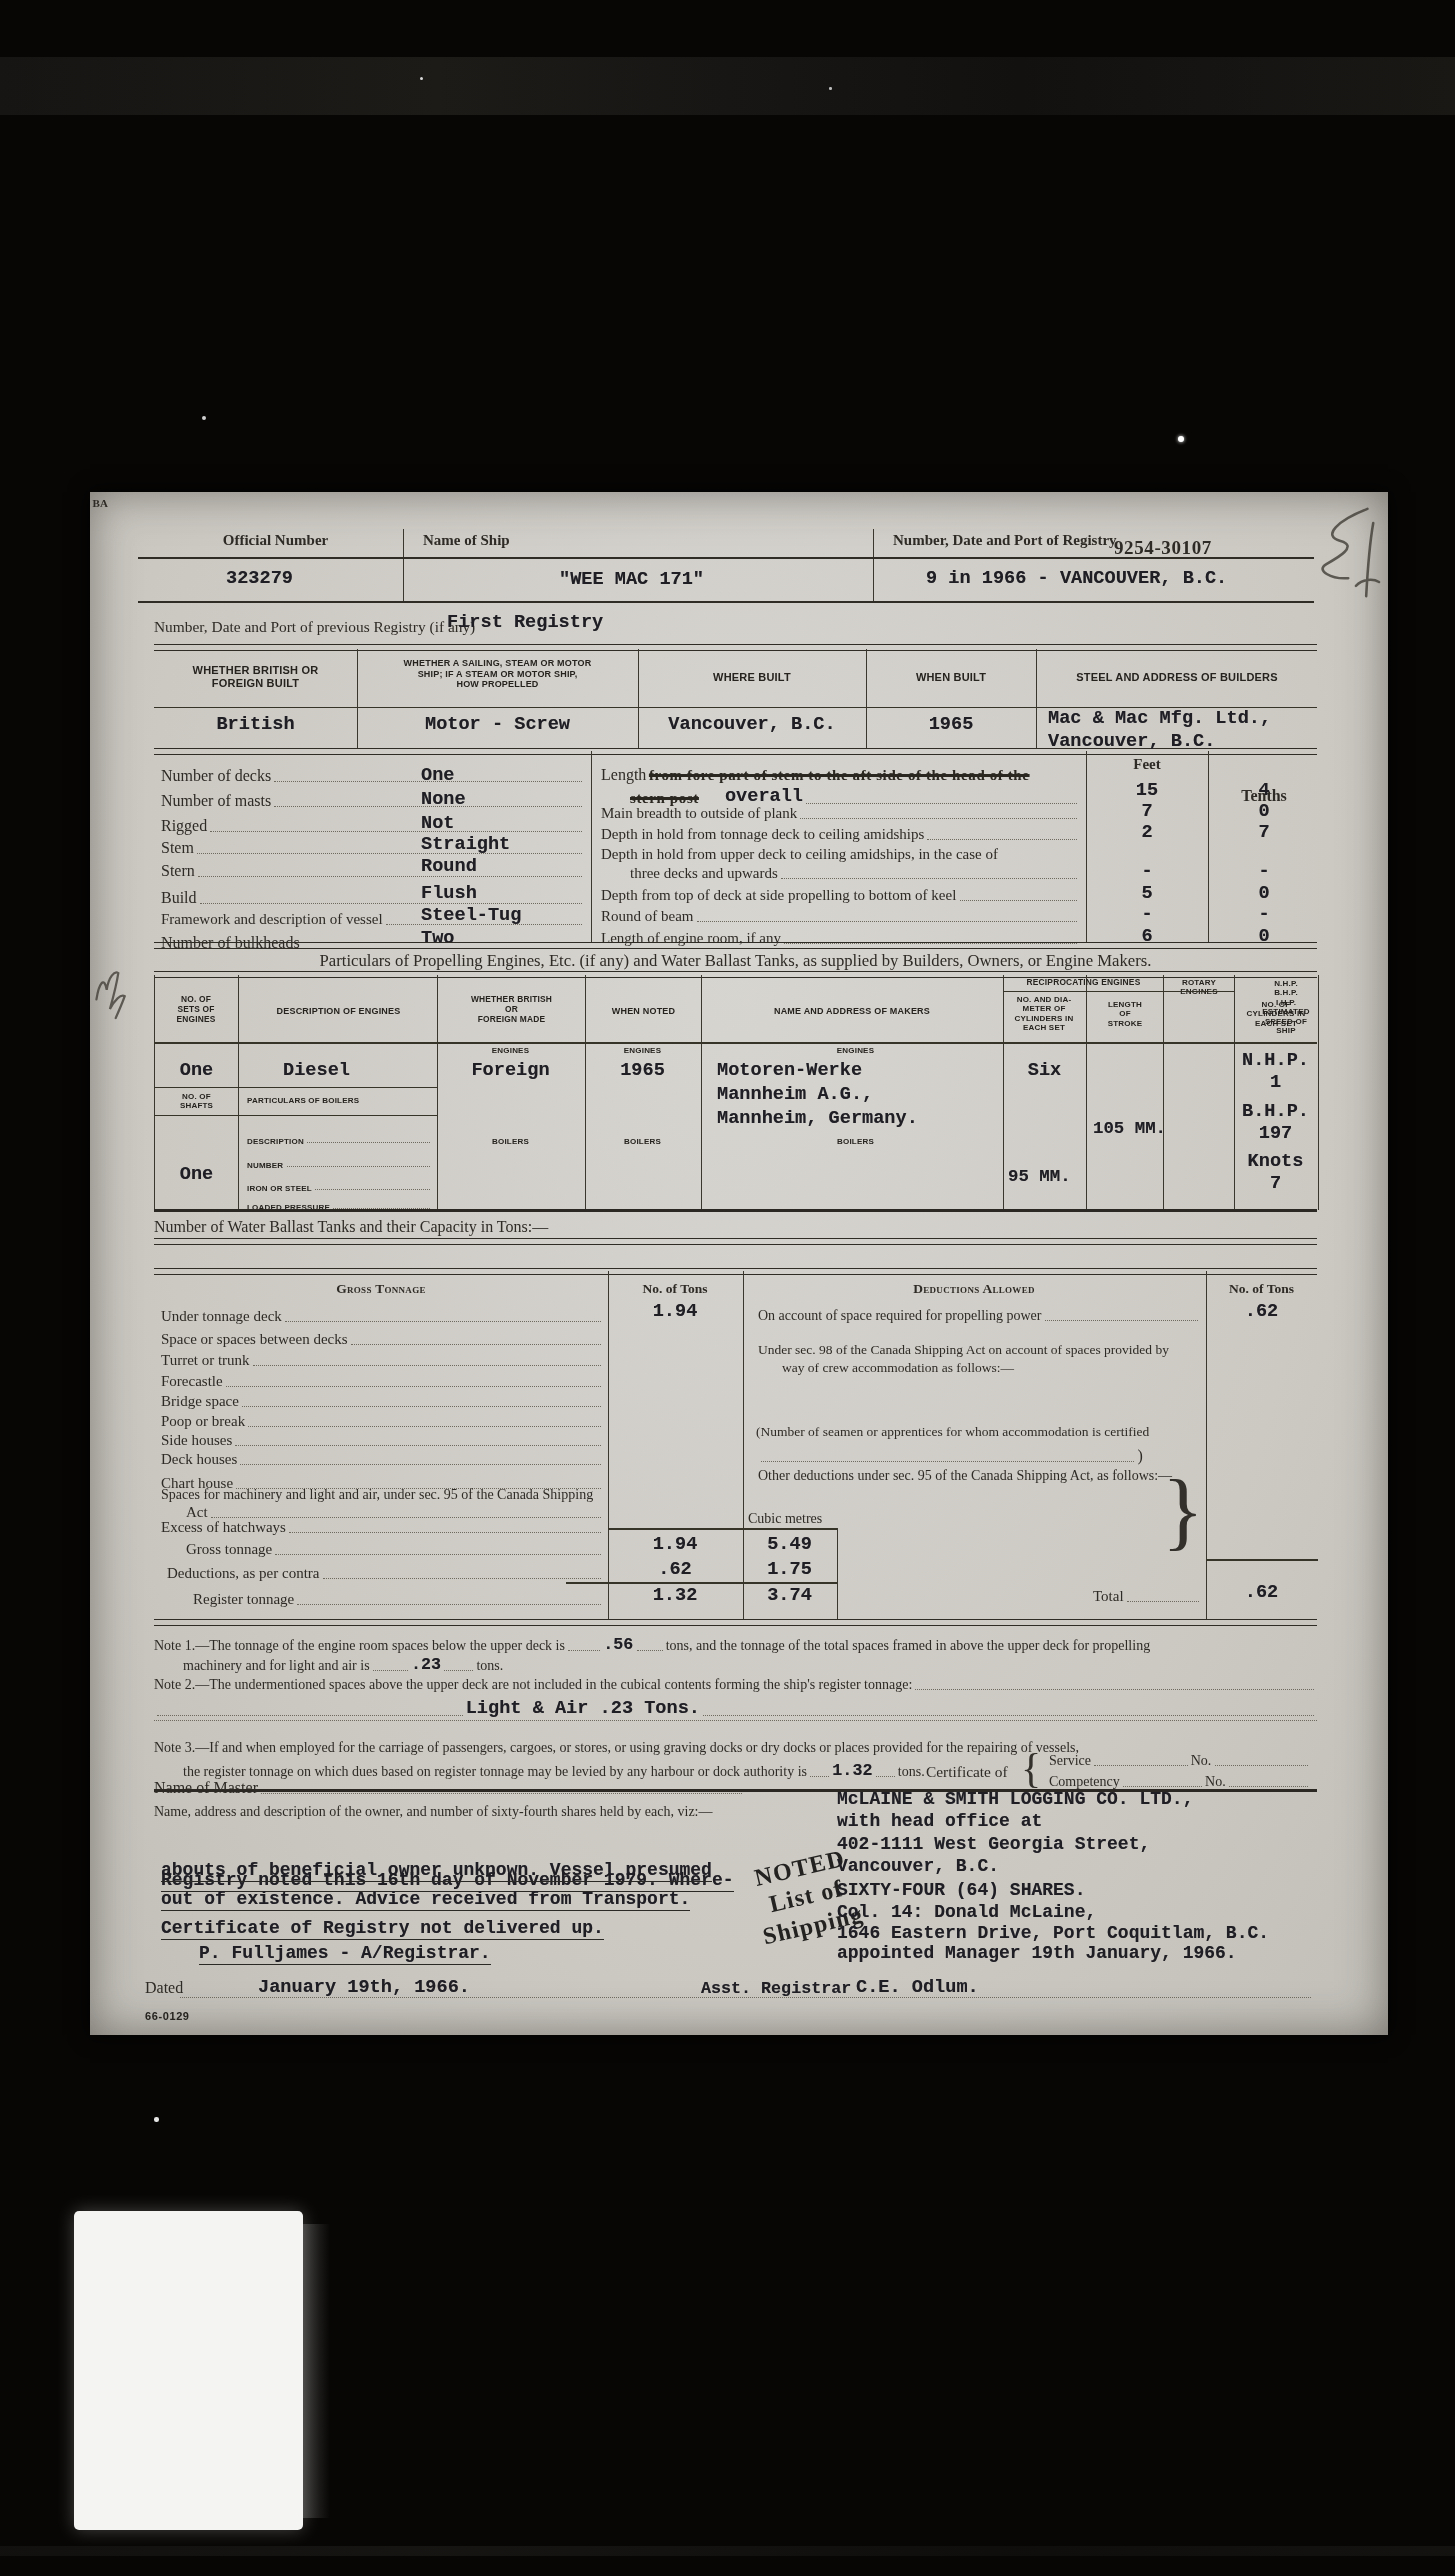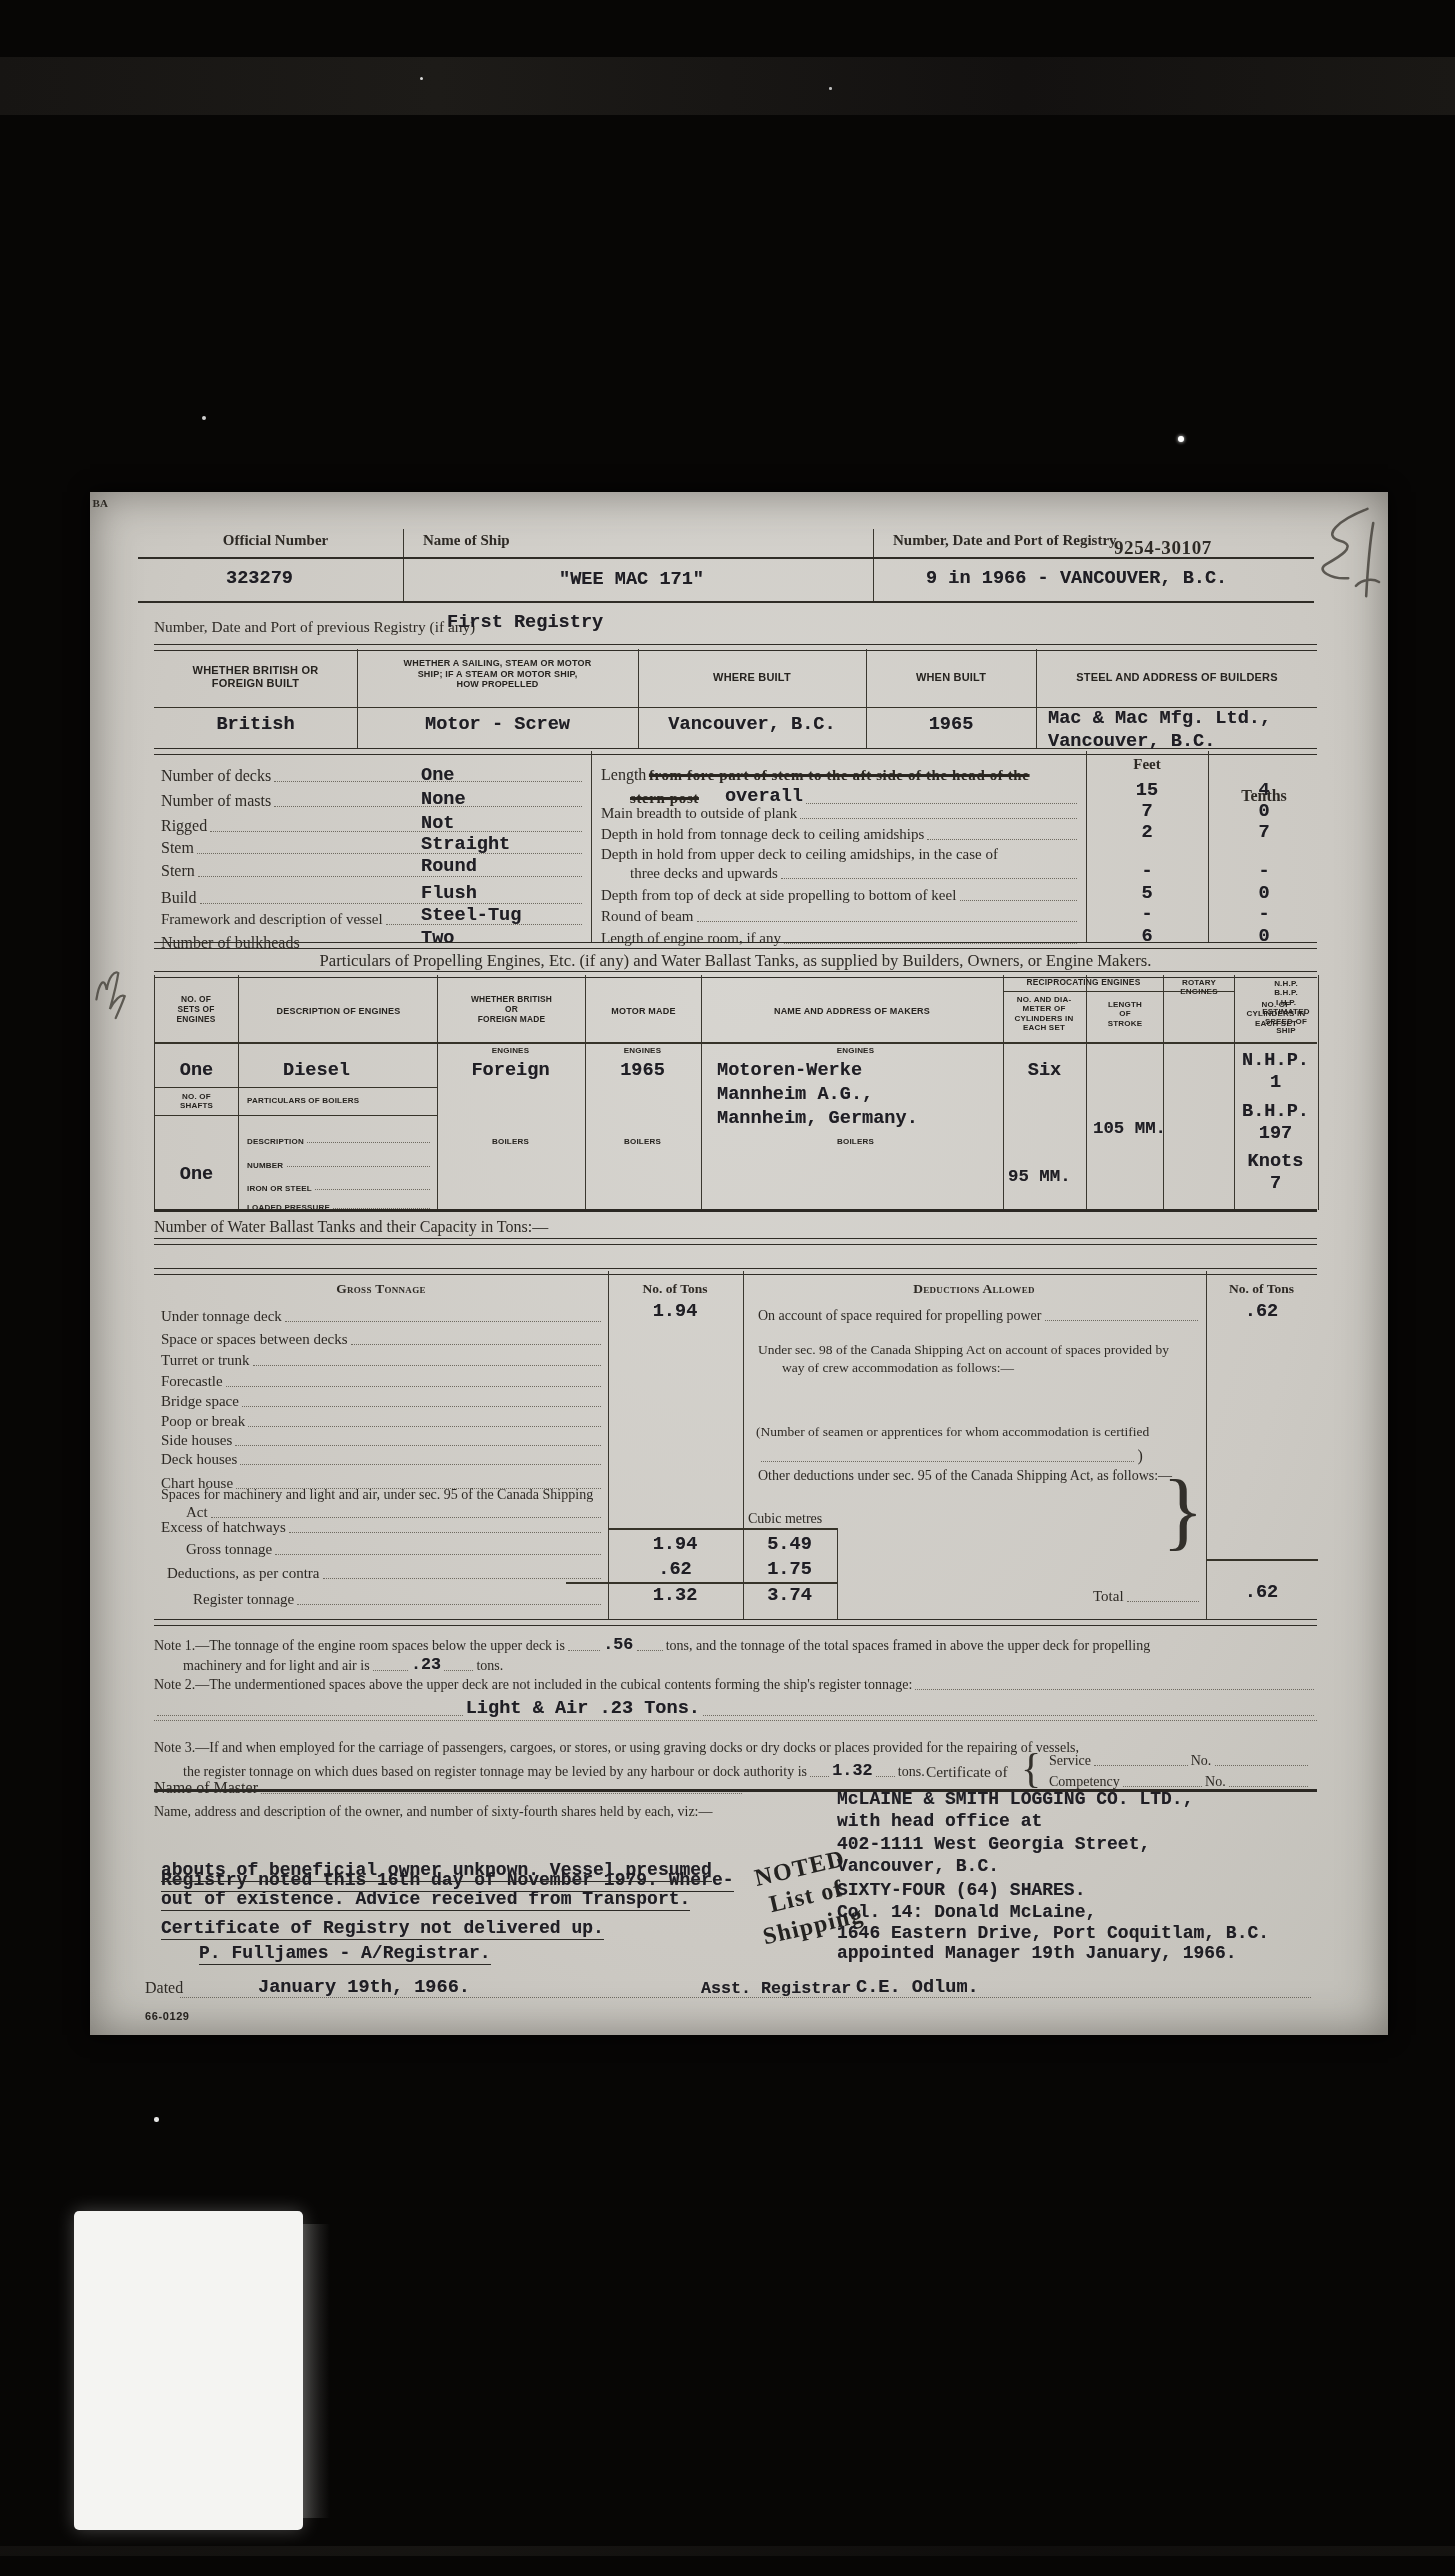--- a/index.html
+++ b/index.html
@@ -226,21 +226,21 @@
     <div class="ab cap cap13" style="left:913px;top:486px;width:161px;">RECIPROCATING ENGINES</div>
     <div class="ab cap cap12" style="left:1075px;top:486px;width:68px;">ROTARY ENGINES</div>
     <div class="ab hl" style="left:913px;top:499px;width:231px;"></div>
     <div class="ab cap cap13" style="left:67px;top:503px;width:78px;">NO. OF
 SETS OF
 ENGINES</div>
     <div class="ab cap cap14" style="left:152px;top:514px;width:193px;">DESCRIPTION OF ENGINES</div>
     <div class="ab cap cap13" style="left:351px;top:503px;width:141px;">WHETHER BRITISH
 OR
 FOREIGN MADE</div>
-    <div class="ab cap cap14" style="left:499px;top:514px;width:109px;">MOTOR MADE</div>
+    <div class="ab cap cap14" style="left:499px;top:514px;width:109px;">WHEN NOTED</div>
     <div class="ab cap cap14" style="left:614px;top:514px;width:296px;">NAME AND ADDRESS OF MAKERS</div>
     <div class="ab cap cap12" style="left:915px;top:503px;width:78px;">NO. AND DIA-
 METER OF
 CYLINDERS IN
 EACH SET</div>
     <div class="ab cap cap12" style="left:999px;top:508px;width:72px;">LENGTH
 OF
 STROKE</div>
     <div class="ab cap cap12" style="left:1147px;top:508px;width:78px;">NO. OF
 CYLINDERS IN

